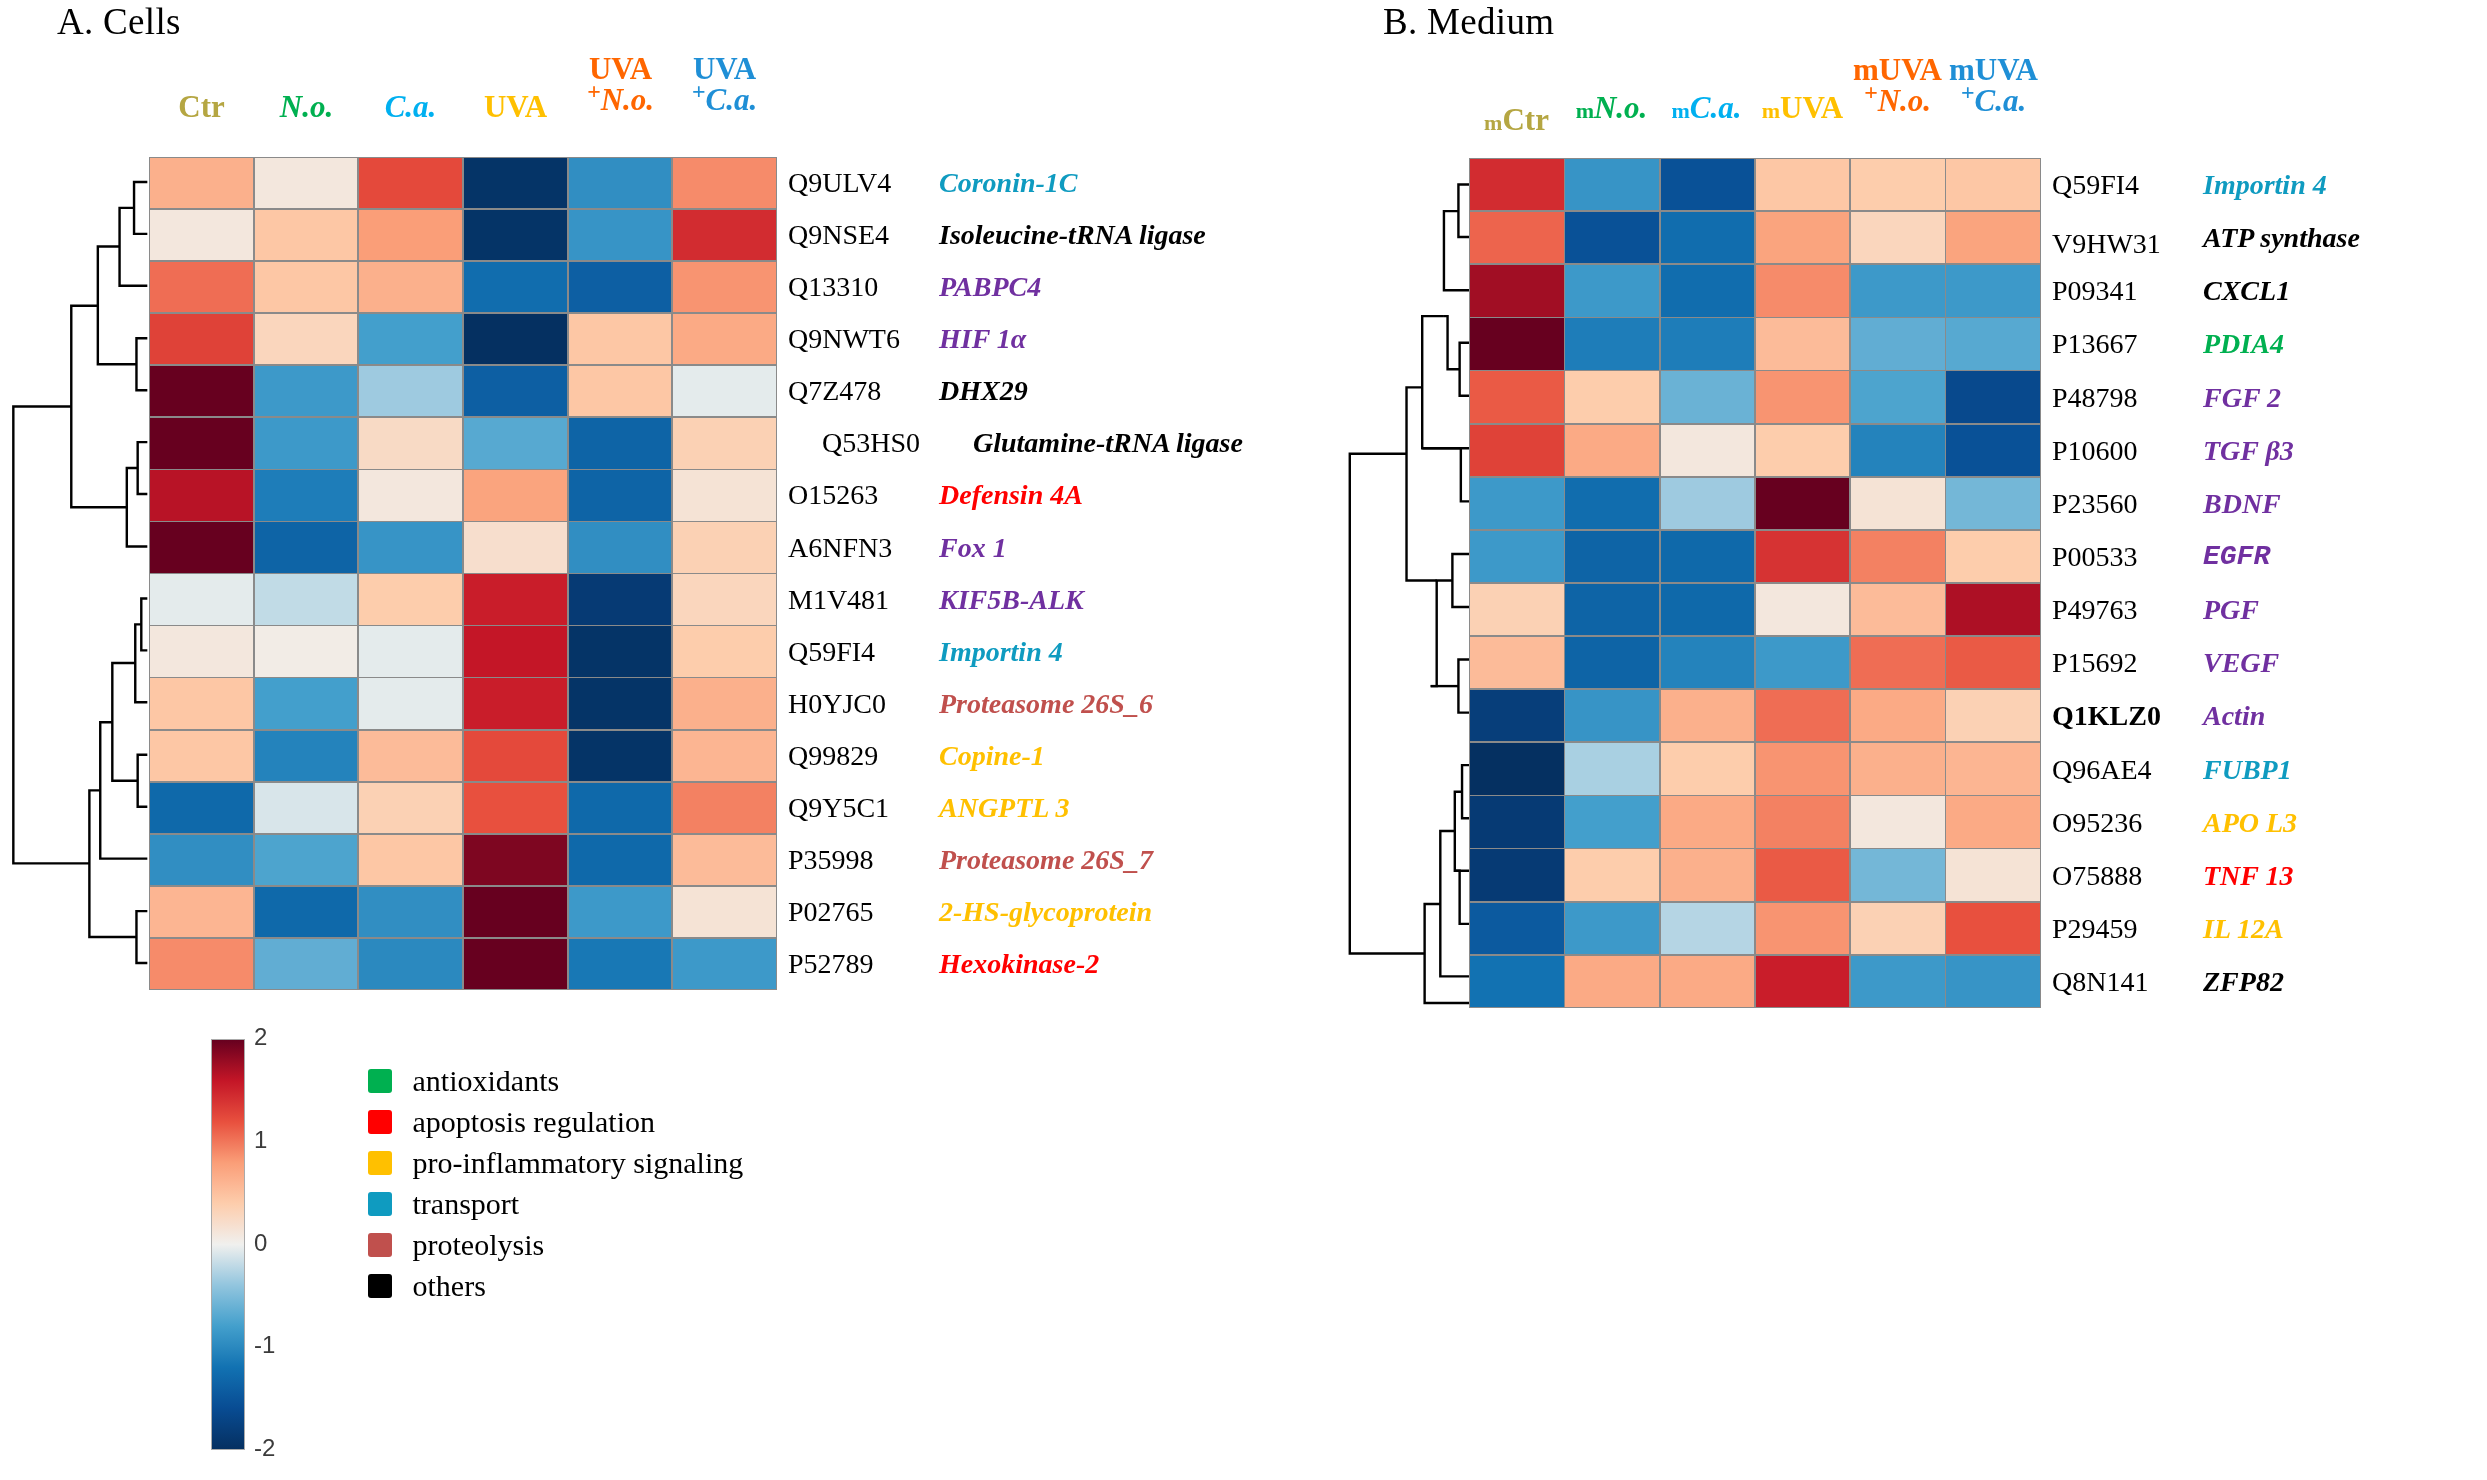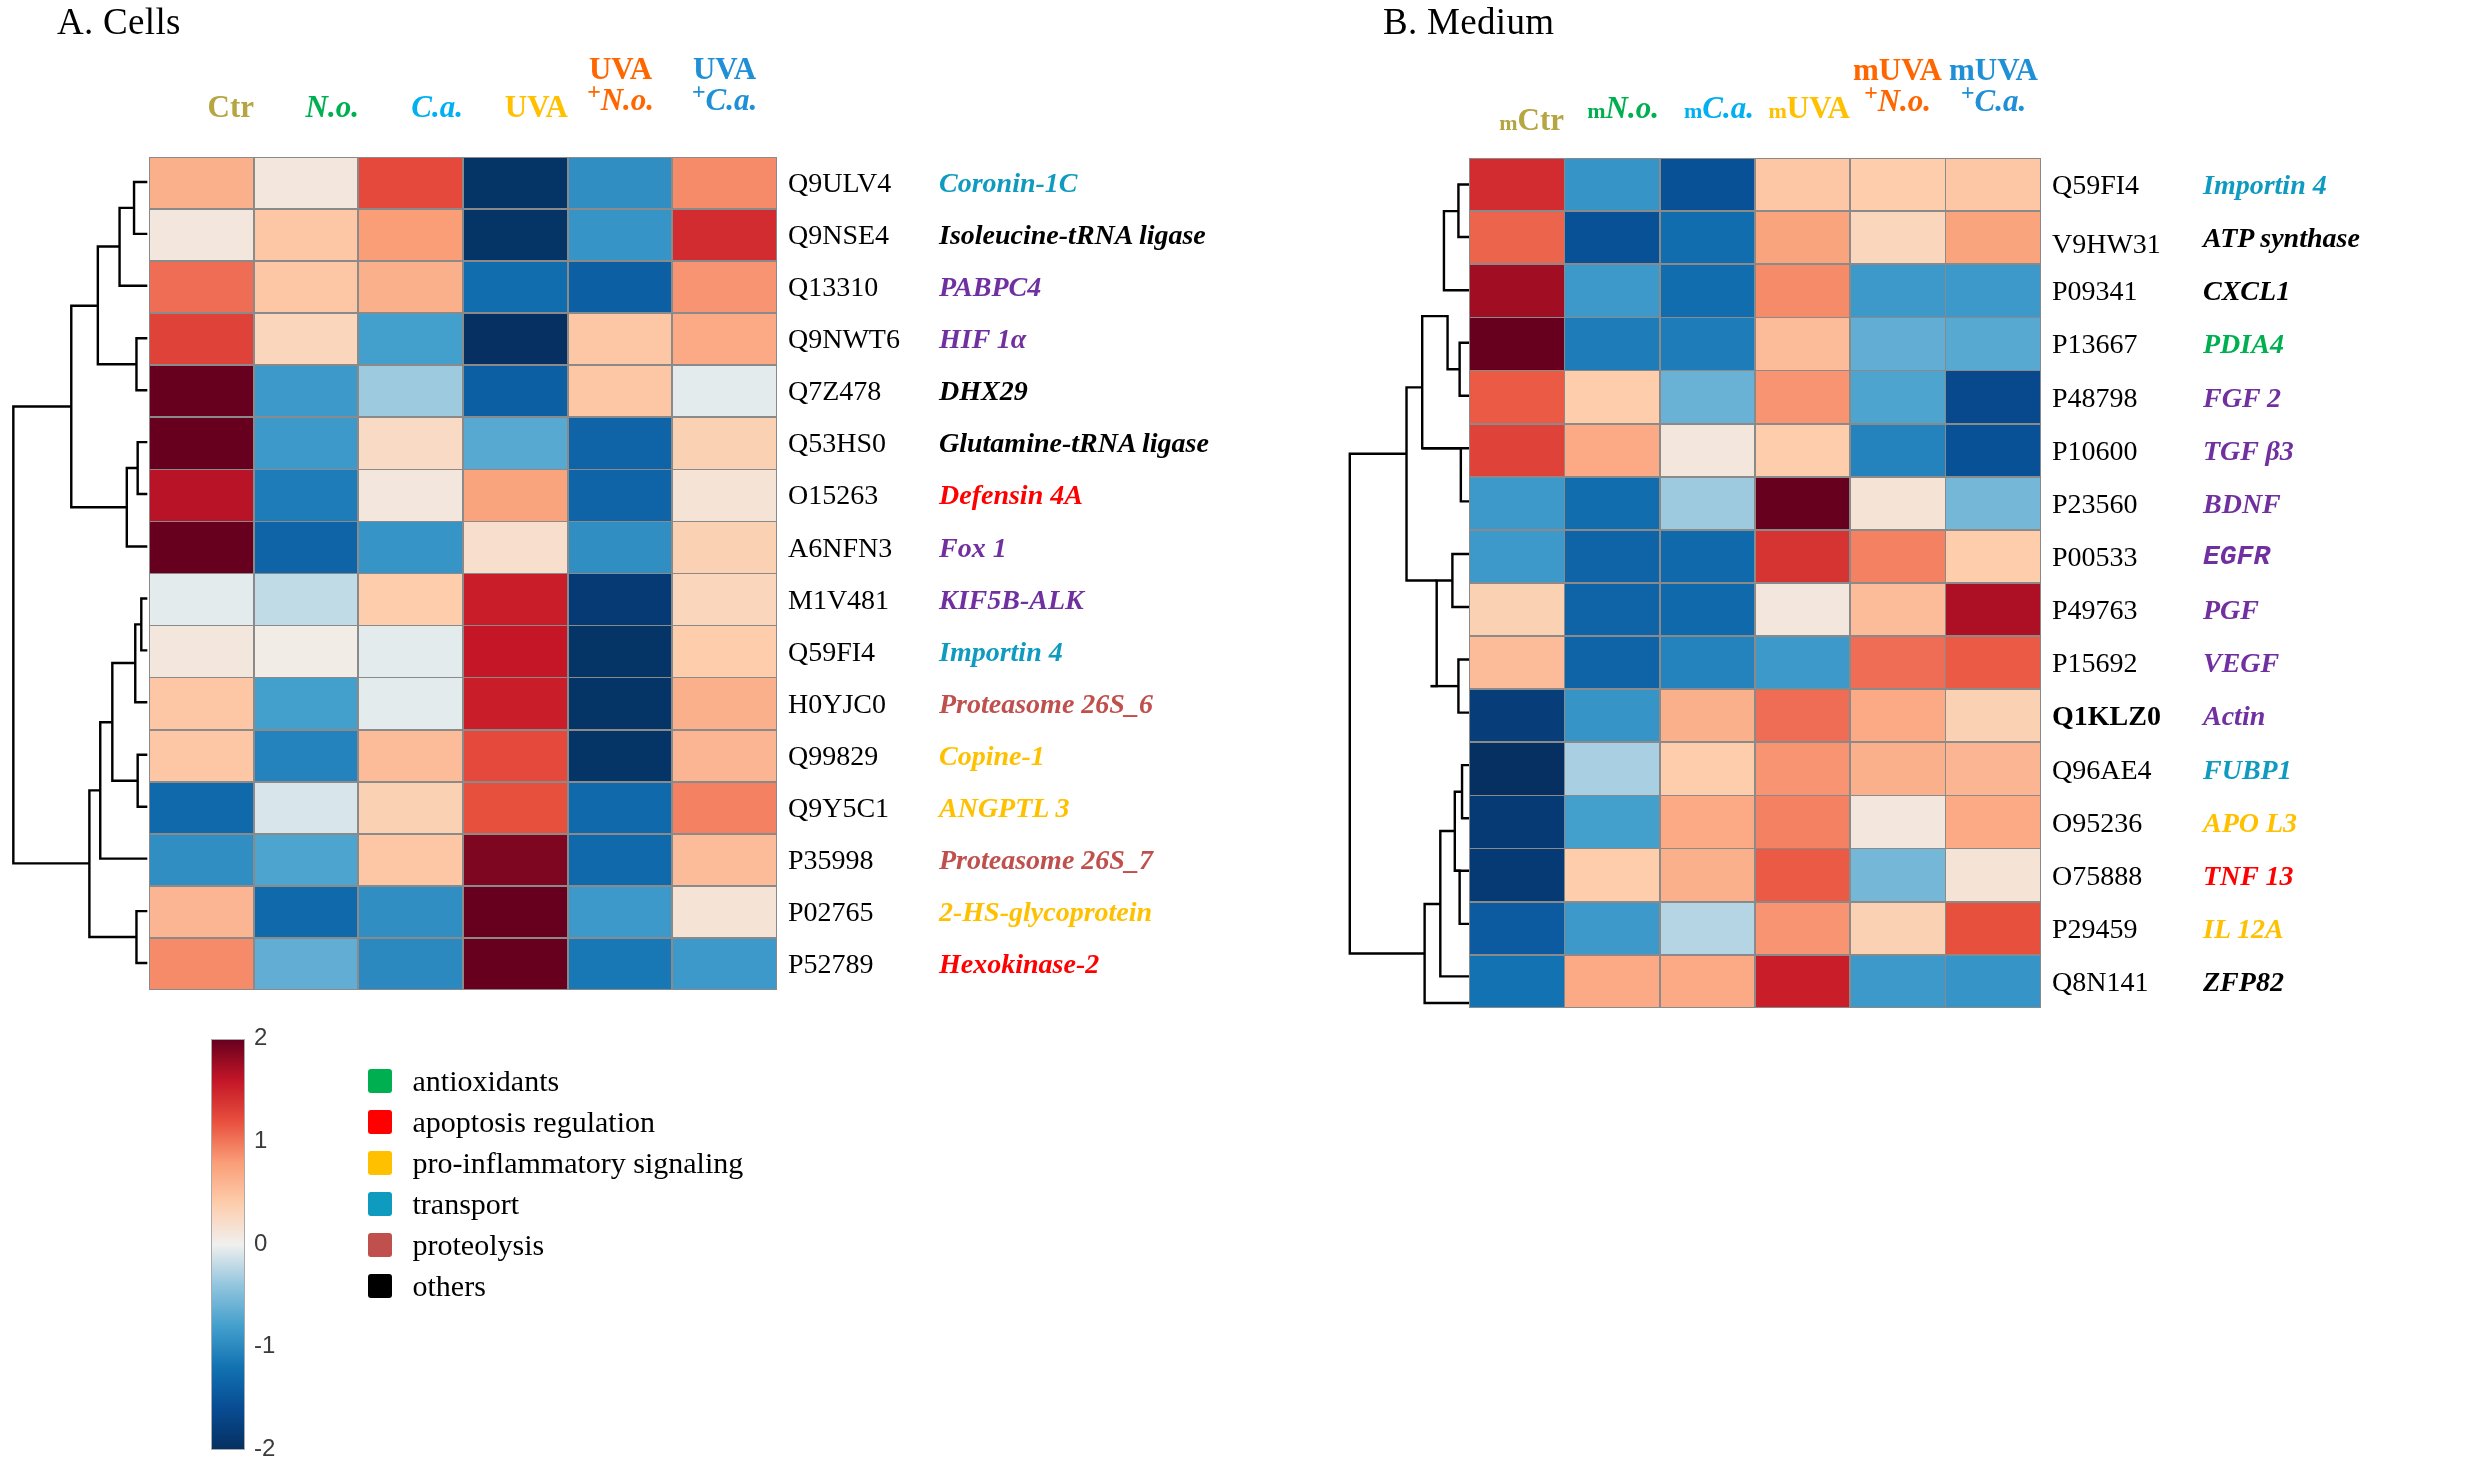--- a/index.html
+++ b/index.html
@@ -23,21 +23,21 @@
   
   .colhead {
     position:absolute;
     text-align:center;
     font-weight:bold;
     line-height:1.0;
     white-space:nowrap;
   }
   .colhead .l1 { display:block; font-size:31px; }
   .colhead .l2 { display:block; font-size:31px; font-style:italic; }
-  .colhead .single { display:block; font-size:31px;text-align:right; }
+  .colhead .single { display:block; font-size:31px; }
   .colhead .sup {
     font-size:24px;
     vertical-align:super;
     line-height:0;
   }
   .colhead .pre { font-size:22px; font-style:normal; }
 
   
   .hm {
     position:absolute;
@@ -287,21 +287,21 @@
       </div>
       <div class="rowlabel" style="top: 156px; left: 0px; height: 52px;">
         <span class="acc" style="width: 151px;">Q9NWT6</span>
         <span class="pname" style="color: rgb(112, 48, 160);">HIF 1α</span>
       </div>
       <div class="rowlabel" style="top: 208px; left: 0px; height: 52px;">
         <span class="acc" style="width: 151px;">Q7Z478</span>
         <span class="pname" style="color: rgb(0, 0, 0);">DHX29</span>
       </div>
       <div class="rowlabel" style="top: 260px; left: 0px; height: 52px;">
-        <span class="acc" style="width: 151px;">Q53HS0</span>
+        <span class="acc" style="width: 151px; margin-left: 34px;">Q53HS0</span>
         <span class="pname" style="color: rgb(0, 0, 0);">Glutamine-tRNA ligase</span>
       </div>
       <div class="rowlabel" style="top: 312px; left: 0px; height: 52px;">
         <span class="acc" style="width: 151px;">O15263</span>
         <span class="pname" style="color: rgb(255, 0, 0);">Defensin 4A</span>
       </div>
       <div class="rowlabel" style="top: 365px; left: 0px; height: 52px;">
         <span class="acc" style="width: 151px;">A6NFN3</span>
         <span class="pname" style="color: rgb(112, 48, 160);">Fox 1</span>
       </div>

